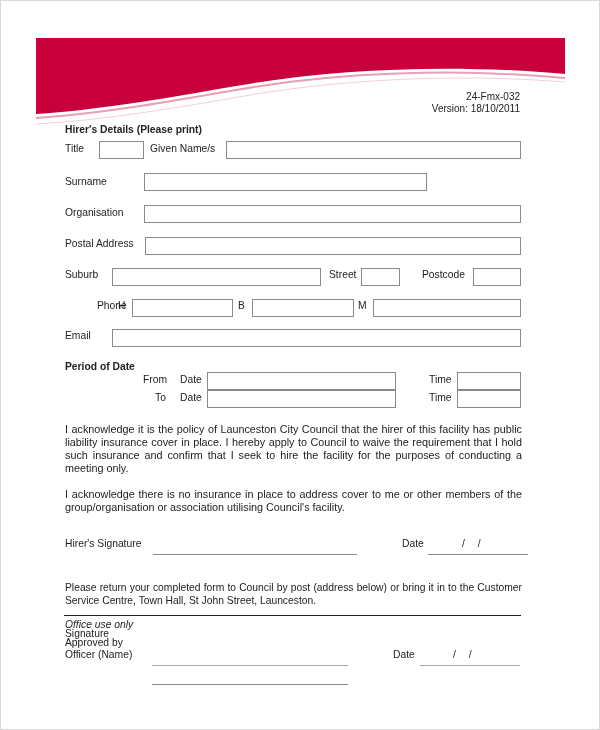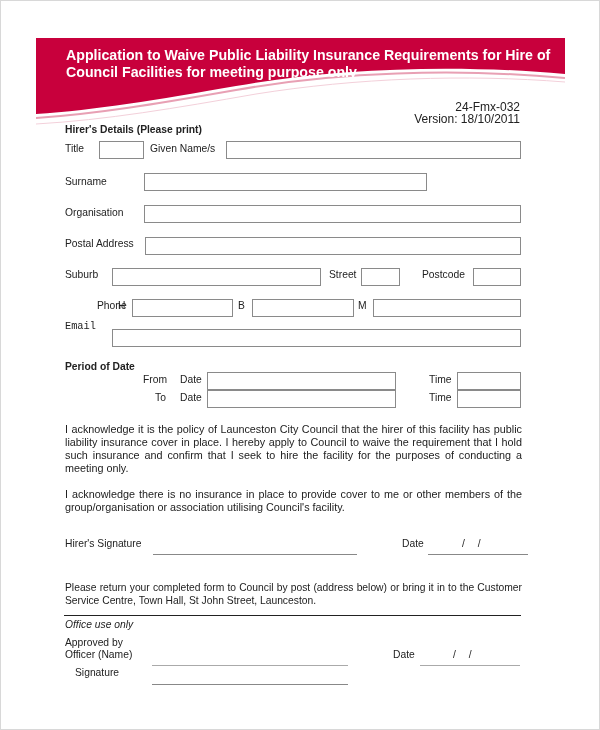--- a/index.html
+++ b/index.html
@@ -3,41 +3,40 @@
 <meta charset="utf-8">
 <style>
   html, body { margin:0; padding:0; }
   body { width:600px; height:730px; background:#ffffff; position:relative; overflow:hidden;
          font-family:"Liberation Sans", sans-serif; color:#222; }
   .page-frame { position:absolute; left:0; top:0; width:598px; height:728px; border:1px solid #d8d8d8; }
   .banner { position:absolute; left:36px; top:38px; width:529px; height:90px; }
   .banner svg { position:absolute; left:0; top:0; }
   .banner-title { position:absolute; left:30px; top:9px; width:490px; color:#fff; font-weight:bold;
                   font-size:14.2px; line-height:17px; }
-  .form-code { position:absolute; right:80px; top:101px; text-align:right; font-size:12px; line-height:12px; color:#222; }
+  .form-code { position:absolute; right:80px; top:91px; text-align:right; font-size:10px; line-height:12px; color:#222; }
   .lbl { position:absolute; font-size:10.3px; color:#222; white-space:nowrap; }
   .bold { font-weight:bold; }
   .box { position:absolute; border:1px solid #8a8a8a; background:#fff; height:18px; box-sizing:border-box; }
   .para { position:absolute; left:65px; width:457px; font-size:10.8px; line-height:13px; text-align:justify; color:#222; }
   .line { position:absolute; height:0; border-top:1px solid #888; }
   .thick { position:absolute; left:64px; width:457px; height:0; border-top:1.5px solid #222; }
   .ital { font-style:italic; }
 </style>
 </head>
 <body>
 
 <div class="page-frame"></div>
 
 <div class="banner">
   <svg width="529" height="90" viewBox="0 0 529 90">
     <path id="banner-bg" d="M0 0 H529 V36 C420 26 300 30 200 48 C120 62 60 72 0 76 Z" fill="#c8003c"></path>
     <path d="M529 40 C420 30 300 34 200 52 C120 66 60 76 0 80" stroke="#e8a0b4" stroke-width="2" fill="none"></path>
     <path d="M529 44 C430 36 320 40 220 56 C140 70 70 82 0 86" stroke="#f3d0da" stroke-width="1" fill="none"></path>
   </svg>
-  <div class="banner-title">Application to Waive Public Liability Insurance Requirements for Hire of Council Facilities for meeting purpose only</div>
 </div>
 
 <div class="form-code">
   <div>24-Fmx-032</div>
   <div>Version: 18/10/2011</div>
 </div>
 
 <div class="lbl bold" style="left:65px;top:124px;">Hirer's Details (Please print)</div>
 
 <div class="lbl" style="left:65px;top:143px;">Title</div>
@@ -62,51 +61,51 @@
 <div class="box" style="left:473px;top:268px;width:48px;"></div>
 
 <div class="lbl" style="left:65px;top:300px;padding-left:32px;">Phone</div>
 <div class="lbl" style="left:118px;top:300px;">H</div>
 <div class="box" style="left:132px;top:299px;width:101px;"></div>
 <div class="lbl" style="left:238px;top:300px;">B</div>
 <div class="box" style="left:252px;top:299px;width:102px;"></div>
 <div class="lbl" style="left:358px;top:300px;">M</div>
 <div class="box" style="left:373px;top:299px;width:148px;"></div>
 
-<div class="lbl" style="left:65px;top:320px;font-family:Liberation Mono, monospace;">Email</div>
+<div class="lbl" style="left:65px;top:330px;">Email</div>
 <div class="box" style="left:112px;top:329px;width:409px;"></div>
 
 <div class="lbl bold" style="left:65px;top:361px;">Period of Date</div>
 
 <div class="lbl" style="left:143px;top:374px;">From</div>
 <div class="lbl" style="left:180px;top:374px;">Date</div>
 <div class="box" style="left:207px;top:372px;width:189px;"></div>
 <div class="lbl" style="left:429px;top:374px;">Time</div>
 <div class="box" style="left:457px;top:372px;width:64px;"></div>
 
 <div class="lbl" style="left:155px;top:392px;">To</div>
 <div class="lbl" style="left:180px;top:392px;">Date</div>
 <div class="box" style="left:207px;top:390px;width:189px;"></div>
 <div class="lbl" style="left:429px;top:392px;">Time</div>
 <div class="box" style="left:457px;top:390px;width:64px;"></div>
 
 <div class="para" style="top:423px;">I acknowledge it is the policy of Launceston City Council that the hirer of this facility has public liability insurance cover in place.  I hereby apply to Council to waive the requirement that I hold such insurance and confirm that I seek to hire the facility for the purposes of conducting a meeting only.</div>
-<div class="para" style="top:488px;">I acknowledge there is no insurance in place to provide cover to me or other members of the group/organisation or association utilising Council's facility.</div>
+<div class="para" style="top:488px;">I acknowledge there is no insurance in place to address cover to me or other members of the group/organisation or association utilising Council's facility.</div>
 
 <div class="lbl" style="left:65px;top:538px;">Hirer's Signature</div>
 <div class="line" style="left:153px;top:554px;width:204px;"></div>
 <div class="lbl" style="left:402px;top:538px;">Date</div>
 <div class="lbl" style="left:462px;top:538px;word-spacing:10px;">/        /</div>
 <div class="line" style="left:428px;top:554px;width:100px;"></div>
 
 <div class="para" style="top:581px;font-size:10.3px;">Please return your completed form to Council by post (address below) or bring it in to the Customer Service Centre, Town Hall, St John Street, Launceston.</div>
 
 <div class="thick" style="top:615px;"></div>
 
 <div class="lbl ital" style="left:65px;top:619px;">Office use only</div>
 <div class="lbl" style="left:65px;top:637px;">Approved by</div>
 <div class="lbl" style="left:65px;top:649px;">Officer (Name)</div>
 <div class="line" style="left:152px;top:665px;width:196px;border-color:#aaa;"></div>
 <div class="lbl" style="left:393px;top:649px;">Date</div>
 <div class="lbl" style="left:453px;top:649px;word-spacing:10px;">/        /</div>
 <div class="line" style="left:420px;top:665px;width:100px;border-color:#aaa;"></div>
-<div class="lbl" style="left:65px;top:667px;margin-left:10px;">Signature</div>
+<div class="lbl" style="left:65px;top:628px;">Signature</div>
 <div class="line" style="left:152px;top:684px;width:196px;"></div>
 
 </body></html>

